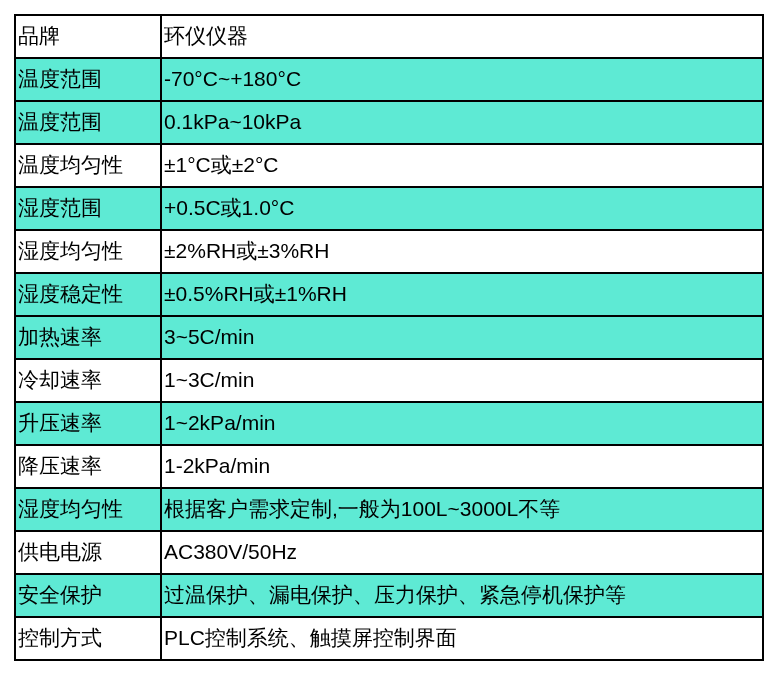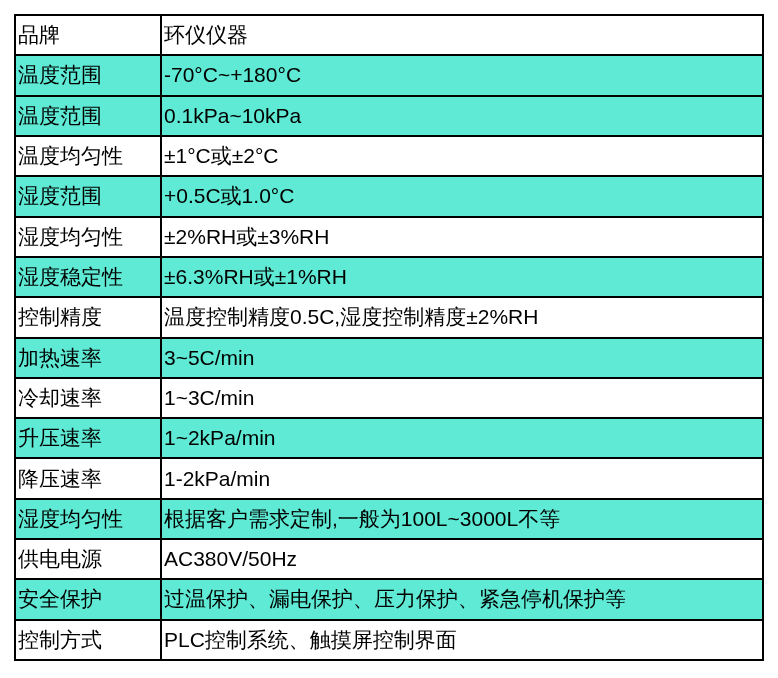--- a/index.html
+++ b/index.html
@@ -67,25 +67,21 @@
         <tr class="shaded">
           <td>湿度范围</td>
           <td>+0.5C或1.0°C</td>
         </tr>
         <tr class="plain">
           <td>湿度均匀性</td>
           <td>±2%RH或±3%RH</td>
         </tr>
         <tr class="shaded">
           <td>湿度稳定性</td>
-          <td>±6.3%RH或±1%RH</td>
-        </tr>
-        <tr class="plain">
-          <td>控制精度</td>
-          <td>温度控制精度0.5C,湿度控制精度±2%RH</td>
+          <td>±0.5%RH或±1%RH</td>
         </tr>
         <tr class="shaded">
           <td>加热速率</td>
           <td>3~5C/min</td>
         </tr>
         <tr class="plain">
           <td>冷却速率</td>
           <td>1~3C/min</td>
         </tr>
         <tr class="shaded">

